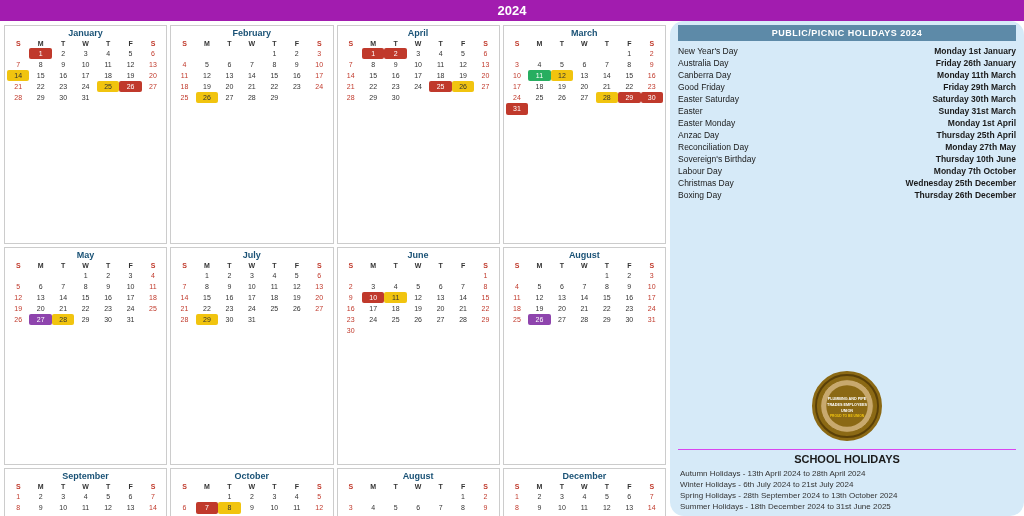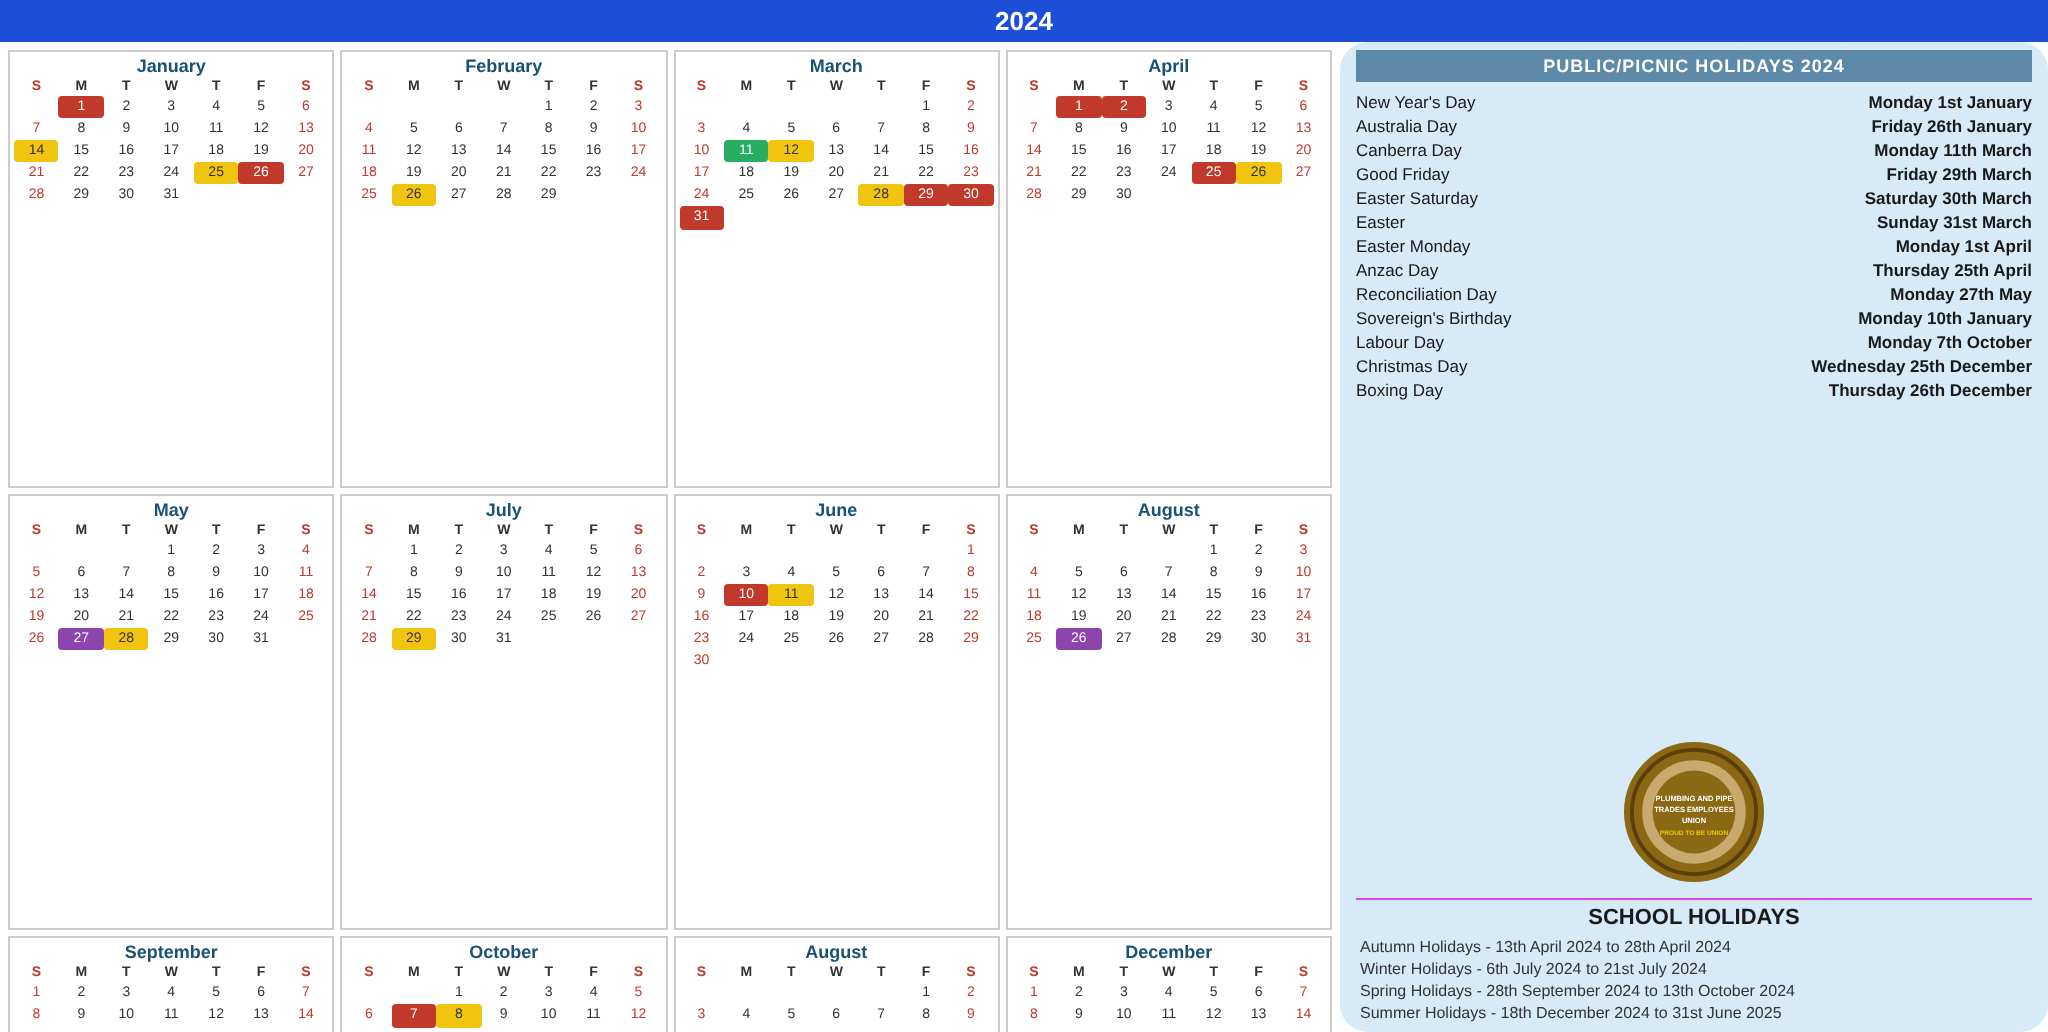--- a/index.html
+++ b/index.html
@@ -6,21 +6,21 @@
     body {
       font-family: Arial, sans-serif;
       background: #fff;
       width: 1024px;
       height: 516px;
       overflow: hidden;
       display: flex;
       flex-direction: column;
     }
     .top-bar {
-      background: #1d4ed8;
+      background: #a21caf;
       color: #fff;
       text-align: center;
       font-size: 13px;
       font-weight: bold;
       padding: 3px 0;
     }
     .main-content {
       display: flex;
       flex: 1;
       overflow: hidden;
@@ -248,20 +248,63 @@
             <div class="cal-cell">23</div>
             <div class="cal-cell sat">24</div>
             <div class="cal-cell sun">25</div>
             <div class="cal-cell rdo">26</div>
             <div class="cal-cell">27</div>
             <div class="cal-cell">28</div>
             <div class="cal-cell">29</div>
           </div>
         </div>
         <div class="month-block">
+          <div class="month-title">April</div>
+          <div class="cal-grid">
+            <div class="cal-header" style="color: rgb(192, 57, 43);">S</div>
+            <div class="cal-header">M</div>
+            <div class="cal-header">T</div>
+            <div class="cal-header">W</div>
+            <div class="cal-header">T</div>
+            <div class="cal-header">F</div>
+            <div class="cal-header" style="color: rgb(192, 57, 43);">S</div>
+            <div class="cal-cell empty"></div>
+            <div class="cal-cell ph">1</div>
+            <div class="cal-cell ph">2</div>
+            <div class="cal-cell">3</div>
+            <div class="cal-cell">4</div>
+            <div class="cal-cell">5</div>
+            <div class="cal-cell sat">6</div>
+            <div class="cal-cell sun">7</div>
+            <div class="cal-cell">8</div>
+            <div class="cal-cell">9</div>
+            <div class="cal-cell">10</div>
+            <div class="cal-cell">11</div>
+            <div class="cal-cell">12</div>
+            <div class="cal-cell sat">13</div>
+            <div class="cal-cell sun">14</div>
+            <div class="cal-cell">15</div>
+            <div class="cal-cell">16</div>
+            <div class="cal-cell">17</div>
+            <div class="cal-cell">18</div>
+            <div class="cal-cell">19</div>
+            <div class="cal-cell sat">20</div>
+            <div class="cal-cell sun">21</div>
+            <div class="cal-cell">22</div>
+            <div class="cal-cell">23</div>
+            <div class="cal-cell">24</div>
+            <div class="cal-cell ph">25</div>
+            <div class="cal-cell rdo">26</div>
+            <div class="cal-cell sat">27</div>
+            <div class="cal-cell sun">28</div>
+            <div class="cal-cell">29</div>
+            <div class="cal-cell">30</div>
+          </div>
+        </div>
+        <div class="month-block">
           <div class="month-title">March</div>
           <div class="cal-grid">
             <div class="cal-header" style="color: rgb(192, 57, 43);">S</div>
             <div class="cal-header">M</div>
             <div class="cal-header">T</div>
             <div class="cal-header">W</div>
             <div class="cal-header">T</div>
             <div class="cal-header">F</div>
             <div class="cal-header" style="color: rgb(192, 57, 43);">S</div>
             <div class="cal-cell empty"></div>
@@ -293,63 +336,20 @@
             <div class="cal-cell">22</div>
             <div class="cal-cell sat">23</div>
             <div class="cal-cell sun">24</div>
             <div class="cal-cell">25</div>
             <div class="cal-cell">26</div>
             <div class="cal-cell">27</div>
             <div class="cal-cell rdo">28</div>
             <div class="cal-cell ph">29</div>
             <div class="cal-cell ph">30</div>
             <div class="cal-cell ph">31</div>
-          </div>
-        </div>
-        <div class="month-block">
-          <div class="month-title">April</div>
-          <div class="cal-grid">
-            <div class="cal-header" style="color: rgb(192, 57, 43);">S</div>
-            <div class="cal-header">M</div>
-            <div class="cal-header">T</div>
-            <div class="cal-header">W</div>
-            <div class="cal-header">T</div>
-            <div class="cal-header">F</div>
-            <div class="cal-header" style="color: rgb(192, 57, 43);">S</div>
-            <div class="cal-cell empty"></div>
-            <div class="cal-cell ph">1</div>
-            <div class="cal-cell ph">2</div>
-            <div class="cal-cell">3</div>
-            <div class="cal-cell">4</div>
-            <div class="cal-cell">5</div>
-            <div class="cal-cell sat">6</div>
-            <div class="cal-cell sun">7</div>
-            <div class="cal-cell">8</div>
-            <div class="cal-cell">9</div>
-            <div class="cal-cell">10</div>
-            <div class="cal-cell">11</div>
-            <div class="cal-cell">12</div>
-            <div class="cal-cell sat">13</div>
-            <div class="cal-cell sun">14</div>
-            <div class="cal-cell">15</div>
-            <div class="cal-cell">16</div>
-            <div class="cal-cell">17</div>
-            <div class="cal-cell">18</div>
-            <div class="cal-cell">19</div>
-            <div class="cal-cell sat">20</div>
-            <div class="cal-cell sun">21</div>
-            <div class="cal-cell">22</div>
-            <div class="cal-cell">23</div>
-            <div class="cal-cell">24</div>
-            <div class="cal-cell ph">25</div>
-            <div class="cal-cell rdo">26</div>
-            <div class="cal-cell sat">27</div>
-            <div class="cal-cell sun">28</div>
-            <div class="cal-cell">29</div>
-            <div class="cal-cell">30</div>
           </div>
         </div>
         <div class="month-block">
           <div class="month-title">May</div>
           <div class="cal-grid">
             <div class="cal-header" style="color: rgb(192, 57, 43);">S</div>
             <div class="cal-header">M</div>
             <div class="cal-header">T</div>
             <div class="cal-header">W</div>
             <div class="cal-header">T</div>
@@ -700,21 +700,21 @@
         <div class="holiday-row">
           <span class="holiday-name">Anzac Day</span>
           <span class="holiday-date">Thursday 25th April</span>
         </div>
         <div class="holiday-row">
           <span class="holiday-name">Reconciliation Day</span>
           <span class="holiday-date">Monday 27th May</span>
         </div>
         <div class="holiday-row">
           <span class="holiday-name">Sovereign's Birthday</span>
-          <span class="holiday-date">Monday 10th January</span>
+          <span class="holiday-date">Thursday 10th June</span>
         </div>
         <div class="holiday-row">
           <span class="holiday-name">Labour Day</span>
           <span class="holiday-date">Monday 7th October</span>
         </div>
         <div class="holiday-row">
           <span class="holiday-name">Christmas Day</span>
           <span class="holiday-date">Wednesday 25th December</span>
         </div>
         <div class="holiday-row">

